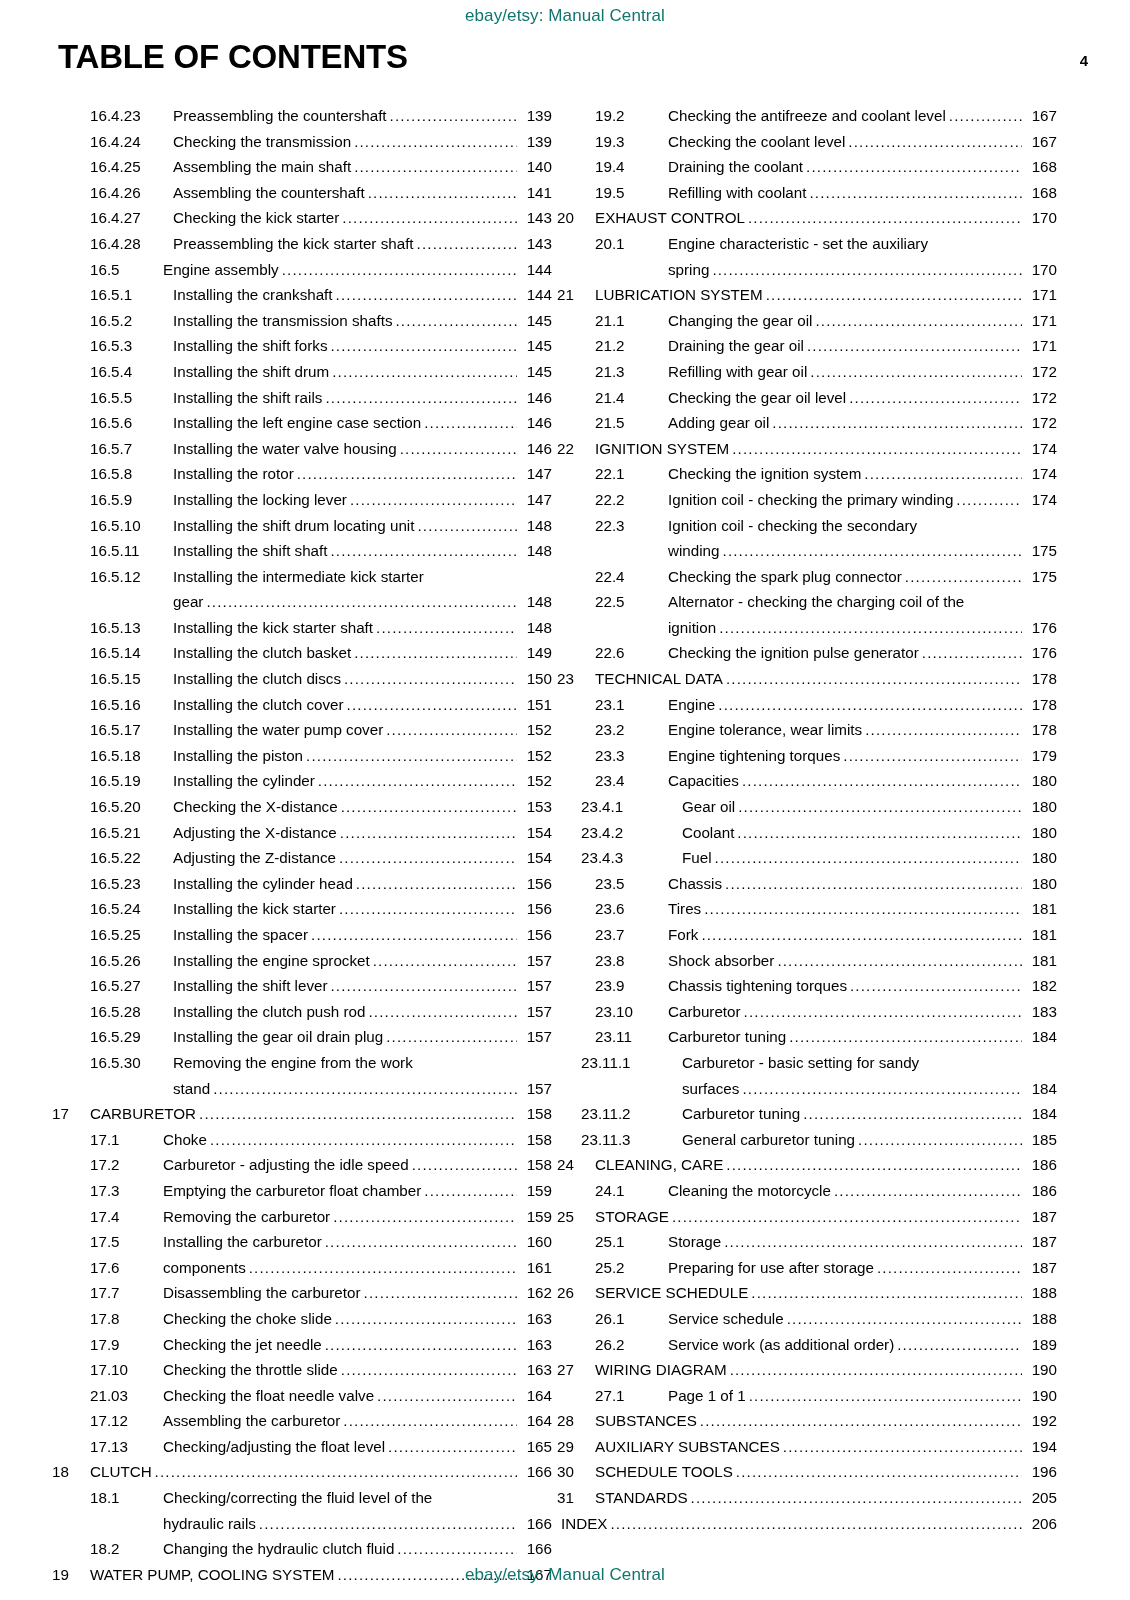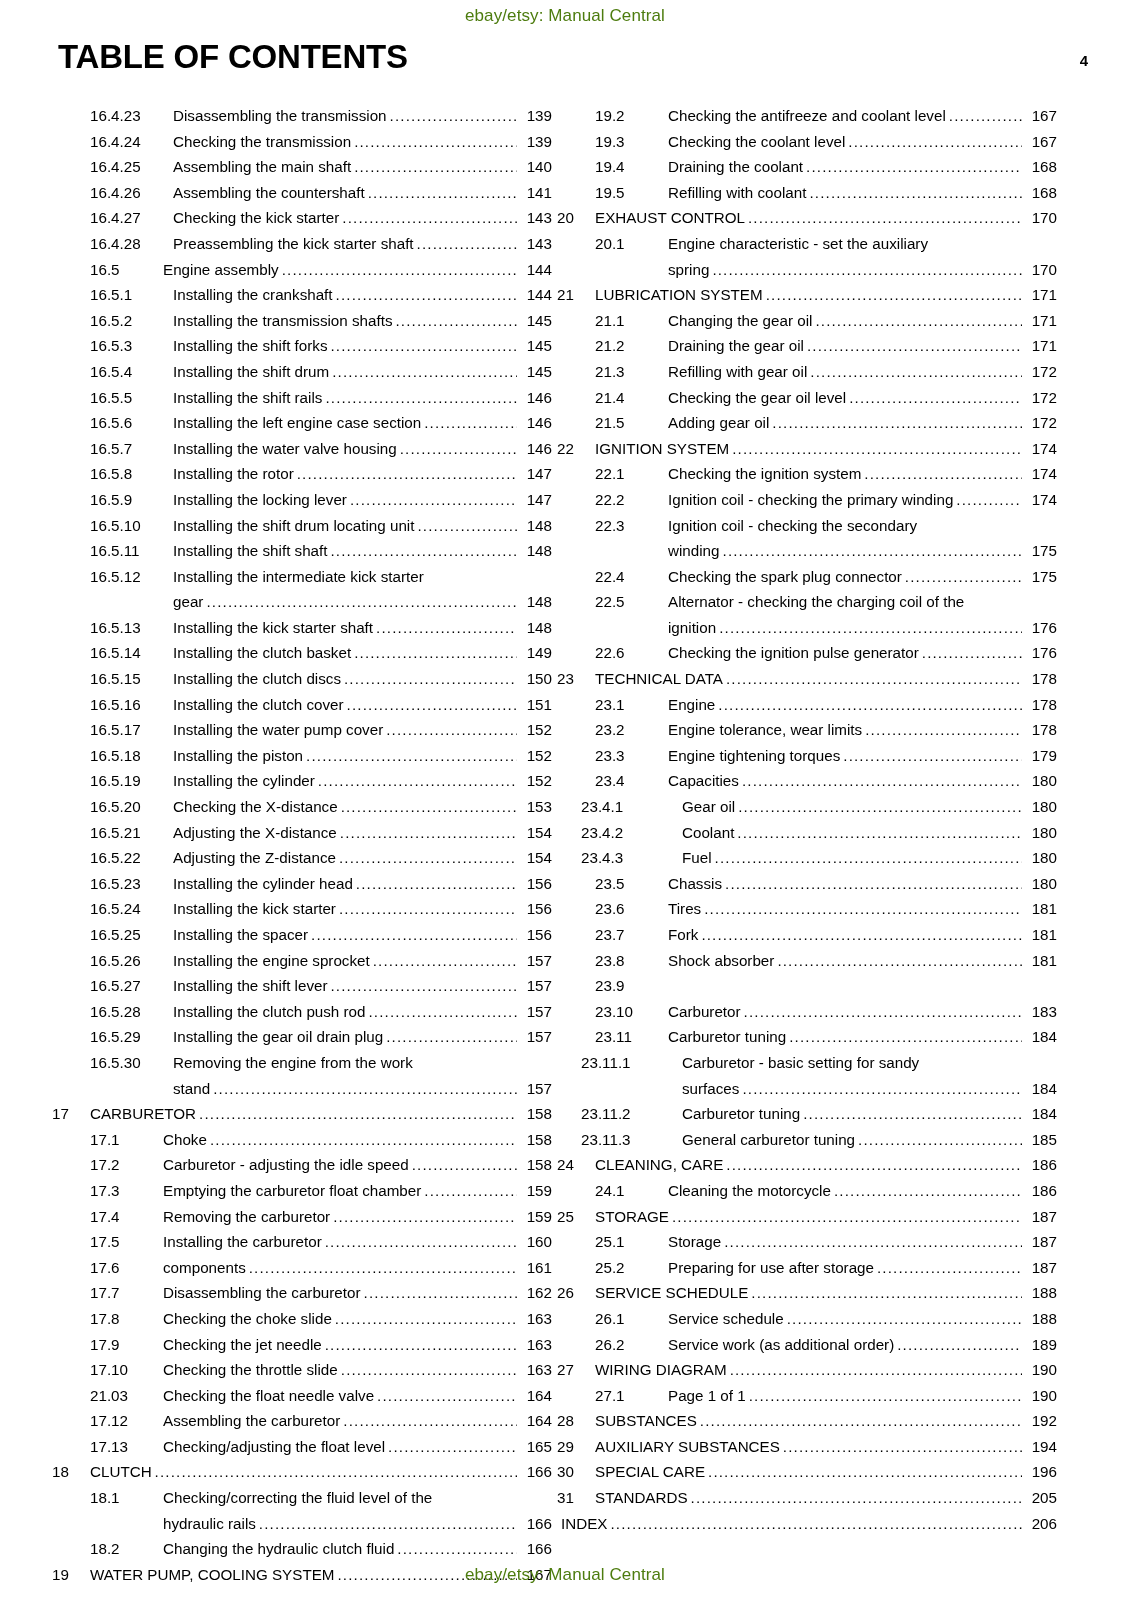--- a/index.html
+++ b/index.html
@@ -14,21 +14,21 @@
     overflow: hidden;
   }
 
   
   .watermark {
     position: absolute;
     left: 0;
     width: 1130px;
     text-align: center;
     font-size: 17px;
-    color: #4d7c0f;
+    color: #0f766e;
     letter-spacing: 0.1px;
   }
   .watermark.top { top: 6px; }
   .watermark.bottom { top: 1565px; }
 
   
   .page-head {
     position: absolute;
     left: 0; top: 38px;
     width: 1130px;
@@ -128,21 +128,21 @@
   <div class="page-title">TABLE OF CONTENTS</div>
   <div class="page-folio">4</div>
 </div>
 
 <div class="toc">
   <div class="col left" id="col-left">
       <div class="entry lvl3">
         <span class="num">16.4.23</span>
         <div class="mid">
           <div class="tline">
-            <span class="label">Disassembling the transmission</span>
+            <span class="label">Preassembling the countershaft</span>
             <span class="leader"></span>
             <span class="pg">139</span>
           </div>
         </div>
       </div>
       <div class="entry lvl3">
         <span class="num">16.4.24</span>
         <div class="mid">
           <div class="tline">
             <span class="label">Checking the transmission</span>
@@ -1012,20 +1012,27 @@
         <div class="mid">
           <div class="tline">
             <span class="label">Shock absorber</span>
             <span class="leader"></span>
             <span class="pg">181</span>
           </div>
         </div>
       </div>
       <div class="entry lvl2">
         <span class="num">23.9</span>
+        <div class="mid">
+          <div class="tline">
+            <span class="label">Chassis tightening torques</span>
+            <span class="leader"></span>
+            <span class="pg">182</span>
+          </div>
+        </div>
       </div>
       <div class="entry lvl2">
         <span class="num">23.10</span>
         <div class="mid">
           <div class="tline">
             <span class="label">Carburetor</span>
             <span class="leader"></span>
             <span class="pg">183</span>
           </div>
         </div>
@@ -1191,21 +1198,21 @@
             <span class="label">AUXILIARY SUBSTANCES</span>
             <span class="leader"></span>
             <span class="pg">194</span>
           </div>
         </div>
       </div>
       <div class="entry lvl1">
         <span class="num">30</span>
         <div class="mid">
           <div class="tline">
-            <span class="label">SPECIAL CARE</span>
+            <span class="label">SCHEDULE TOOLS</span>
             <span class="leader"></span>
             <span class="pg">196</span>
           </div>
         </div>
       </div>
       <div class="entry lvl1">
         <span class="num">31</span>
         <div class="mid">
           <div class="tline">
             <span class="label">STANDARDS</span>

